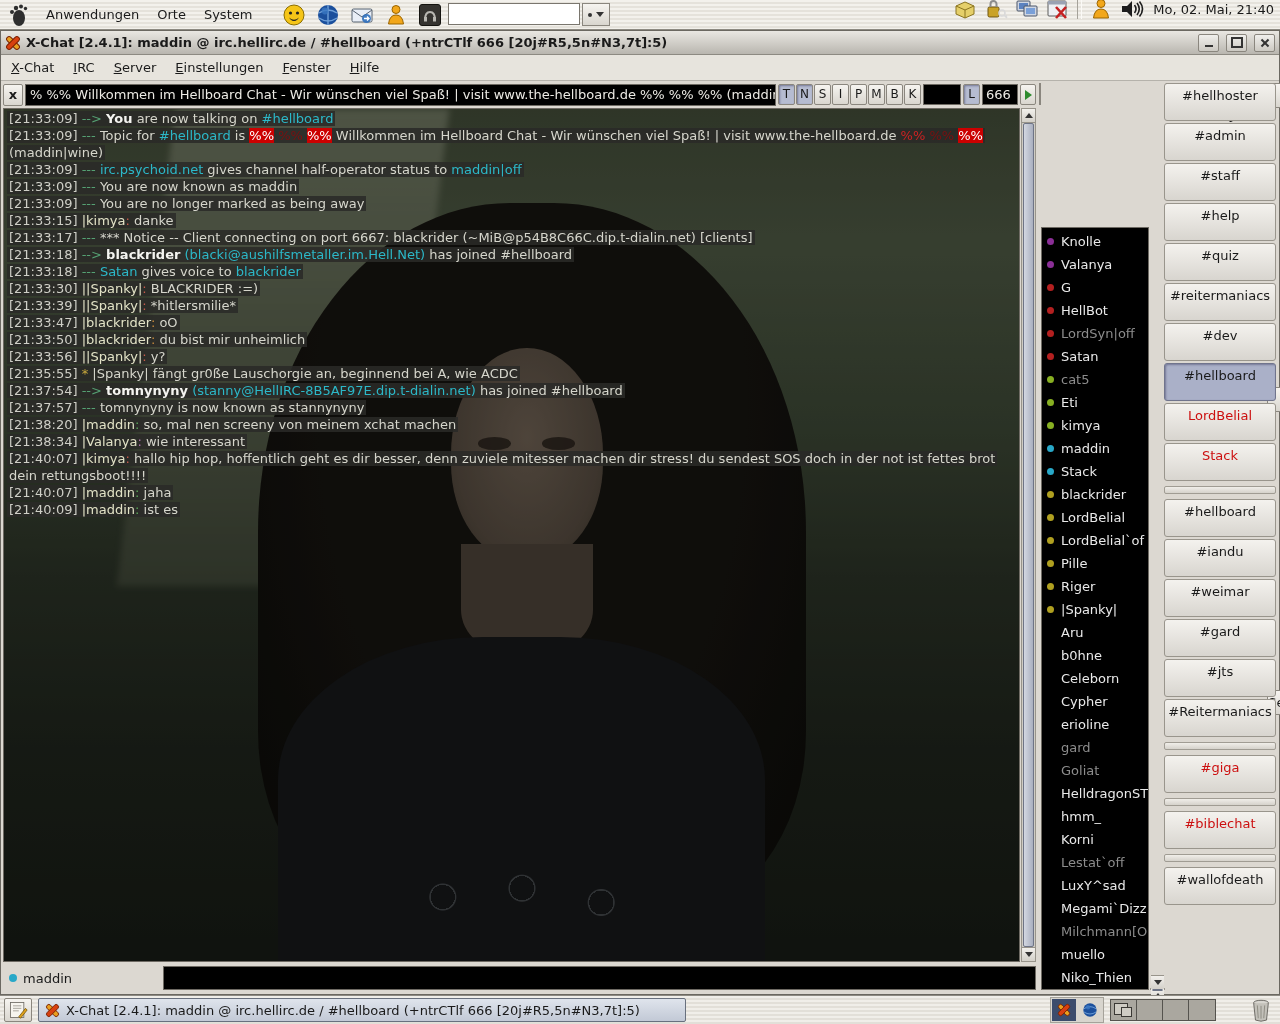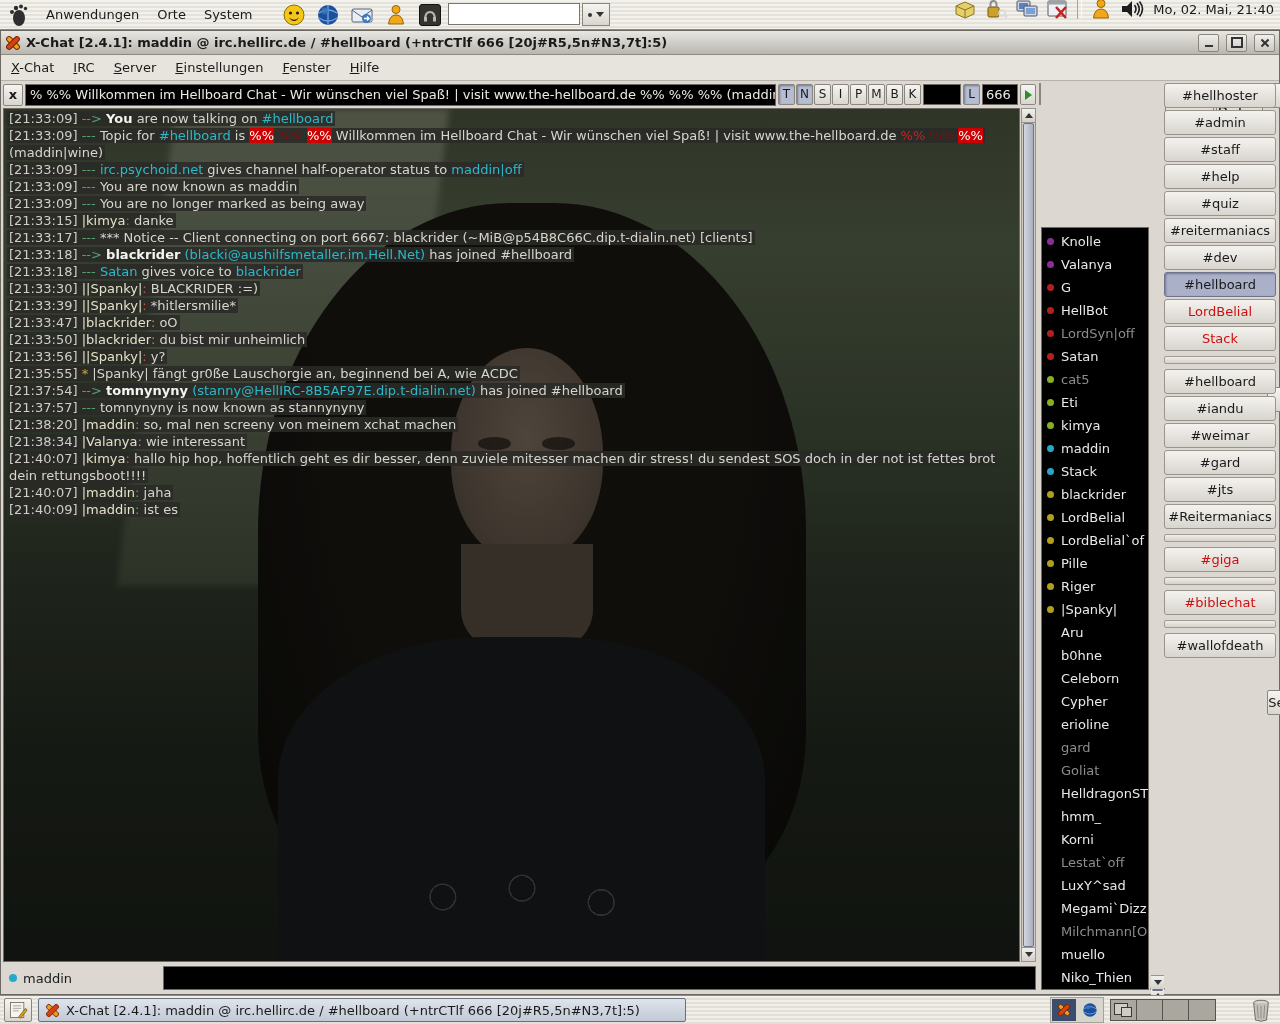--- a/index.html
+++ b/index.html
@@ -134,21 +134,21 @@
   .dot-purple{background:#8b2f97;} .dot-red{background:#b42020;} .dot-green{background:#88b022;}
   .dot-cyan{background:#28a8c8;} .dot-yellow{background:#b0a020;} .dot-none{visibility:hidden;}
   .uname{color:#e9e9e9;white-space:nowrap;} .away{color:#8c8c8c;}
   .lag-row{height:22px;display:flex;gap:2px;margin-bottom:2px;}
   .lag-btn{flex:1;height:36px;line-height:20px;font-size:16px;}
   .strip{height:8px;background:#c9c5b6;border:1px solid #98948a;margin-bottom:3px;}
   .action-grid{display:grid;grid-template-columns:1fr 1fr;gap:2px;}
   .gbtn{height:25px;line-height:23px;font-size:13px;}
 
   
-  .tab{height:25px;line-height:23px;margin-bottom:2px;font-size:13px;background:linear-gradient(#f4f2ee,#d8d5cf);
+  .tab{height:38px;line-height:23px;margin-bottom:2px;font-size:13px;background:linear-gradient(#f4f2ee,#d8d5cf);
     border:1px solid #99958c;border-radius:3px;text-align:center;box-sizing:border-box;white-space:nowrap;overflow:hidden;}
   .tab-active{background:#aab0c8;box-shadow:inset 1px 1px 2px rgba(40,40,80,.4);border-color:#70748c;}
   .tab-alert{color:#cc1010;}
   .tab-sep{height:6px;margin:3px 0 5px 0;background:linear-gradient(#f0eee9,#d5d2cb);border:1px solid #a09c93;border-radius:2px;}
 
   
   .taskbar{position:absolute;bottom:0;left:0;width:1280px;height:29px;box-sizing:border-box;
     background:repeating-linear-gradient(180deg,#f0eee9 0 2px,#e2dfd8 2px 4px);
     border-top:1px solid #8d8a82;display:flex;align-items:center;gap:6px;padding:0 4px;}
   .sd-btn{width:28px;height:24px;display:flex;align-items:center;justify-content:center;}

